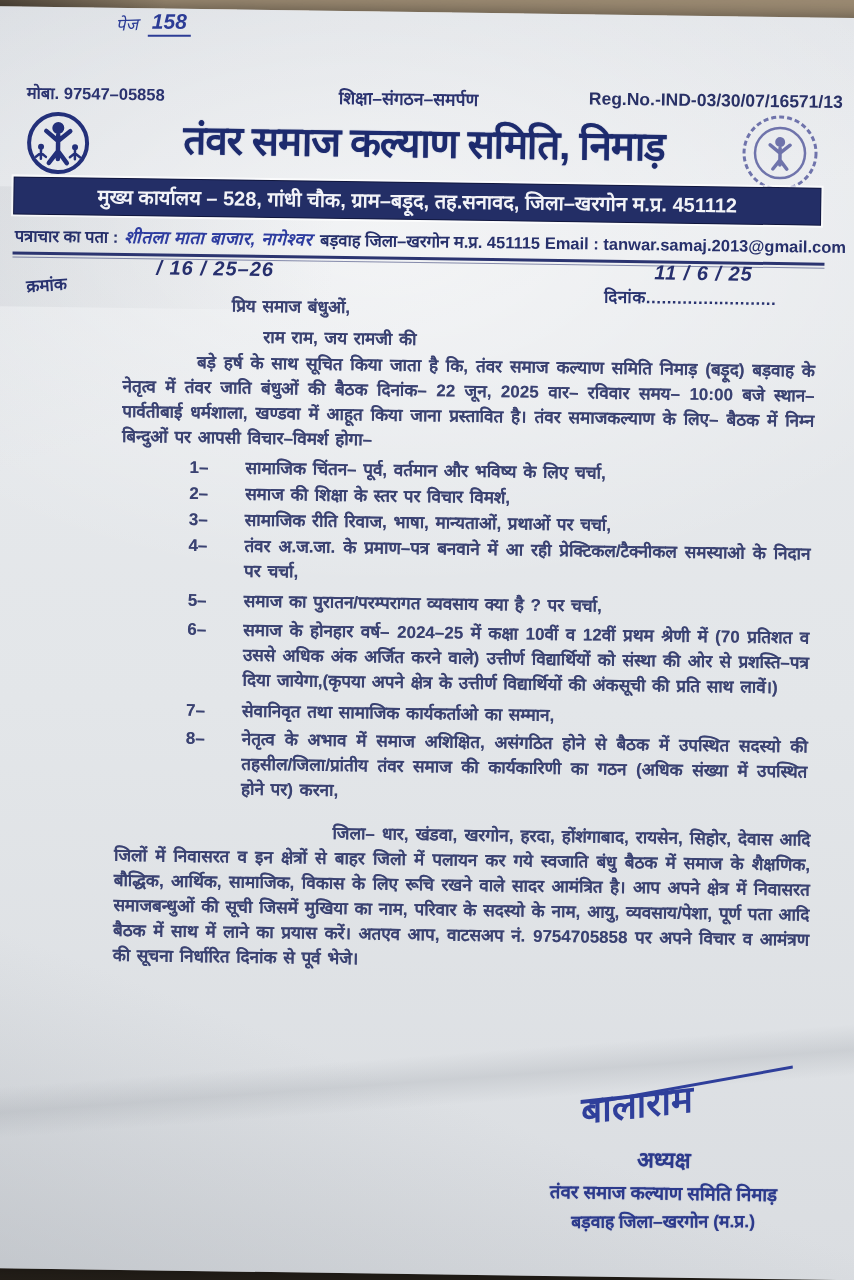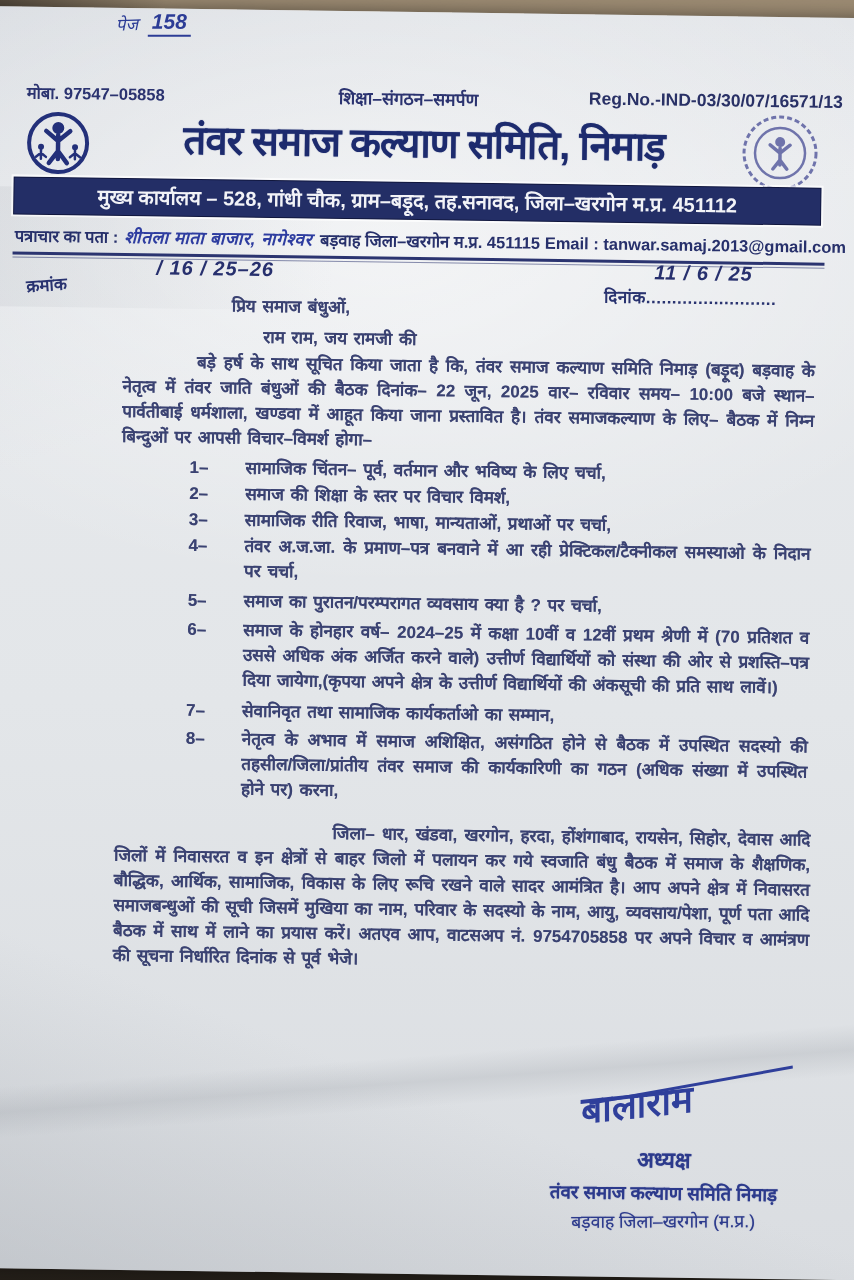--- a/index.html
+++ b/index.html
@@ -70,21 +70,21 @@
   .agenda .txt{flex:1;text-align:justify;}
   .closing{position:absolute;left:126px;top:812px;width:696px;text-align:justify;text-indent:218px;}
 
   .sig{position:absolute;left:596px;top:1058px;width:220px;height:70px;color:#2f3f9b;
     font-size:37px;font-weight:bold;transform:rotate(-7deg) skewX(-6deg);white-space:nowrap;}
   .sig:after{content:"";position:absolute;left:8px;top:12px;width:205px;height:3px;background:#2f3f9b;transform:rotate(-4deg);}
   .stamp{position:absolute;left:545px;top:1130px;width:270px;text-align:center;color:#2c3a8c;
     text-shadow:0 0 1px rgba(44,58,140,.6);}
   .stamp .t1{font-size:22px;font-weight:800;margin-bottom:6px;}
   .stamp .t2{font-size:18.5px;font-weight:bold;margin-bottom:4px;}
-  .stamp .t3{font-size:17.5px;font-weight:normal;transform:rotate(-1deg);}
+  .stamp .t3{font-size:17.5px;font-weight:bold;transform:rotate(-1deg);}
 </style>
 </head>
 <body>
 
 <div class="paper">
   <div class="crease1"></div>
   <div class="crease2"></div>
   <div class="content">
 
     <div class="page-note">

